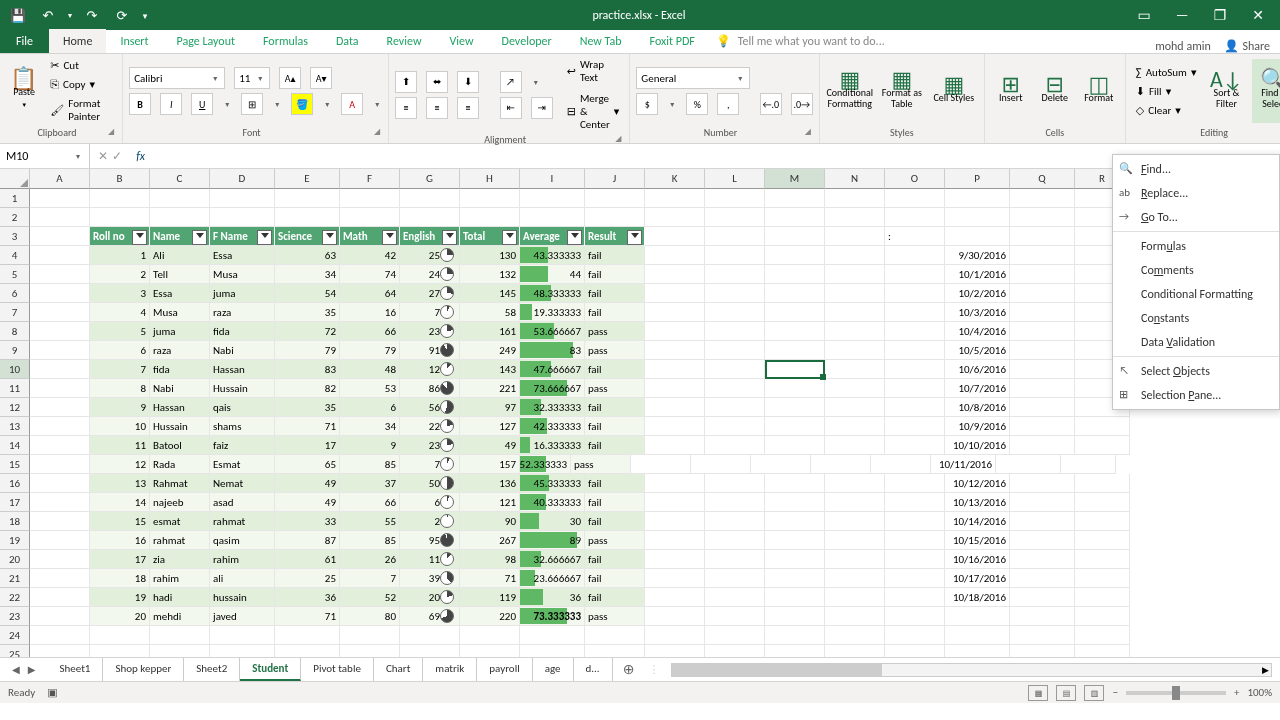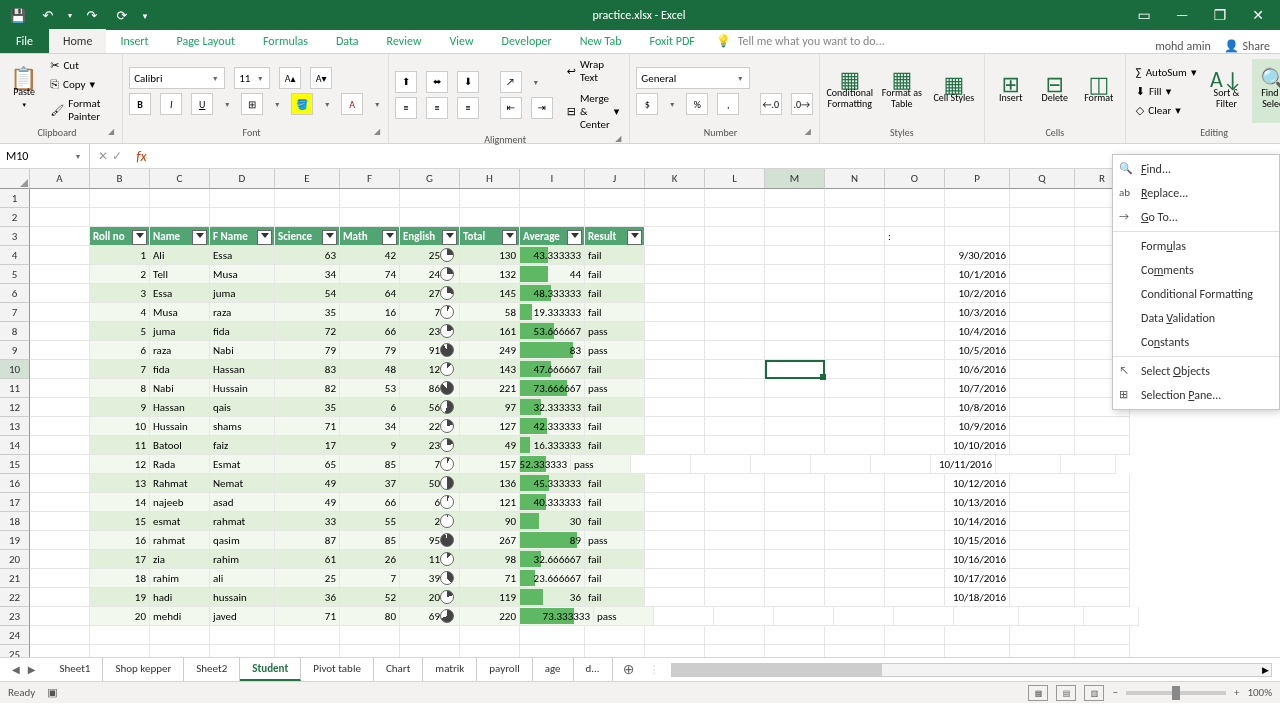--- a/index.html
+++ b/index.html
@@ -25,21 +25,21 @@
 .icon-lg{font-size:22px;color:#217346}
 .vcol{display:flex;flex-direction:column;gap:2px;justify-content:center}
 .hbtns{display:flex;gap:9px;align-items:center}
 .mini{width:22px;height:22px;border:1px solid #ccc;background:#fff;display:inline-flex;align-items:center;justify-content:center;font-size:10px;cursor:pointer}
 .dd{width:10px;text-align:center;color:#666;font-size:8px}
 .fontbox{height:22px;border:1px solid #ccc;background:#fff;padding:0 4px;display:flex;align-items:center;font-size:11px}
 .txt-btn{padding:2px 4px;font-size:11px;display:flex;align-items:center;gap:4px;cursor:pointer}
 .namebox-row{height:25px;border-bottom:1px solid #d4d4d4;display:flex;align-items:center}
 .namebox{width:90px;border-right:1px solid #ccc;padding:0 6px;font-size:12px;height:100%;display:flex;align-items:center}
 .fx-btns{display:flex;gap:4px;padding:0 8px;color:#999;font-size:12px}
-.fx{font-style:italic;color:#c2410c;font-size:14px;padding:0 6px}
+.fx{font-style:italic;color:#0c4a6e;font-size:12px;padding:0 6px}
 .sheet-area{position:relative;height:488px;overflow:hidden}
 .colhdr-row{display:flex;height:20px;background:#f3f3f3}
 .corner{width:30px;border-right:1px solid #ccc;border-bottom:1px solid #999;background:#f3f3f3;display:flex;align-items:flex-end;justify-content:flex-end;padding:1px}
 .corner::after{content:'';width:0;height:0;border-left:8px solid transparent;border-bottom:8px solid #999}
 .colhdr{border-right:1px solid #ccc;border-bottom:1px solid #999;text-align:center;font-size:11px;color:#333;display:flex;align-items:center;justify-content:center}
 .colhdr.sel{background:#d2e1d4}
 .rowhdr{width:30px;border-right:1px solid #999;border-bottom:1px solid #ccc;background:#f3f3f3;text-align:center;font-size:11px;color:#333;display:flex;align-items:center;justify-content:center}
 .rowhdr.sel{background:#d2e1d4}
 .grid-rows{position:relative}
 .row{display:flex;height:19px}
@@ -798,21 +798,21 @@
       <div class="row">
         <div class="rowhdr">23</div>
         <div class="cell" style="width: 60px;"></div>
         <div class="cell band1 r" style="width: 60px;">20</div>
         <div class="cell band1" style="width: 60px;">mehdi</div>
         <div class="cell band1" style="width: 65px;">javed</div>
         <div class="cell band1 r" style="width: 65px;">71</div>
         <div class="cell band1 r" style="width: 60px;">80</div>
         <div class="cell band1 r" style="width: 60px;">69 <span class="sparkle" style="background: conic-gradient(rgb(68, 68, 68) 0deg, rgb(68, 68, 68) 248.4deg, rgb(255, 255, 255) 248.4deg, rgb(255, 255, 255) 360deg);"></span></div>
         <div class="cell band1 r" style="width: 60px;">220</div>
-        <div class="cell band1 avg-cell r" style="width: 74px;">
+        <div class="cell band1 avg-cell r" style="width: 65px; font-weight: bold;">
           <div class="avg-bar" style="width: 73.3333%;"></div>
           <span class="avg-txt">73.333333</span>
         </div>
         <div class="cell band1" style="width: 60px;">pass</div>
         <div class="cell" style="width: 60px;"></div>
         <div class="cell" style="width: 60px;"></div>
         <div class="cell" style="width: 60px;"></div>
         <div class="cell" style="width: 60px;"></div>
         <div class="cell" style="width: 60px;"></div>
         <div class="cell r" style="width: 65px;"></div>
@@ -866,22 +866,22 @@
 </div>
 
 <div class="dropdown-menu" id="ddmenu">
     <div class="dd-item"><span class="dd-icon">🔍</span><u class="acc">F</u>ind...</div>
     <div class="dd-item"><span class="dd-icon">ab</span><u class="acc">R</u>eplace...</div>
     <div class="dd-item"><span class="dd-icon">→</span><u class="acc">G</u>o To...</div>
     <div class="dd-sep"></div>
     <div class="dd-item">Form<u class="acc">u</u>las</div>
     <div class="dd-item">Co<u class="acc">m</u>ments</div>
     <div class="dd-item">Conditional Formatting</div>
+    <div class="dd-item">Co<u class="acc">n</u>stants</div>
     <div class="dd-item">Data <u class="acc">V</u>alidation</div>
-    <div class="dd-item">Co<u class="acc">n</u>stants</div>
     <div class="dd-sep"></div>
     <div class="dd-item"><span class="dd-icon">↖</span>Select <u class="acc">O</u>bjects</div>
     <div class="dd-item"><span class="dd-icon">⊞</span>Selection <u class="acc">P</u>ane...</div>
   </div>
 
 <div class="sheetbar">
   <div class="nav-arrows">
       <span>◀</span>
       <span>▶</span>
     </div>

